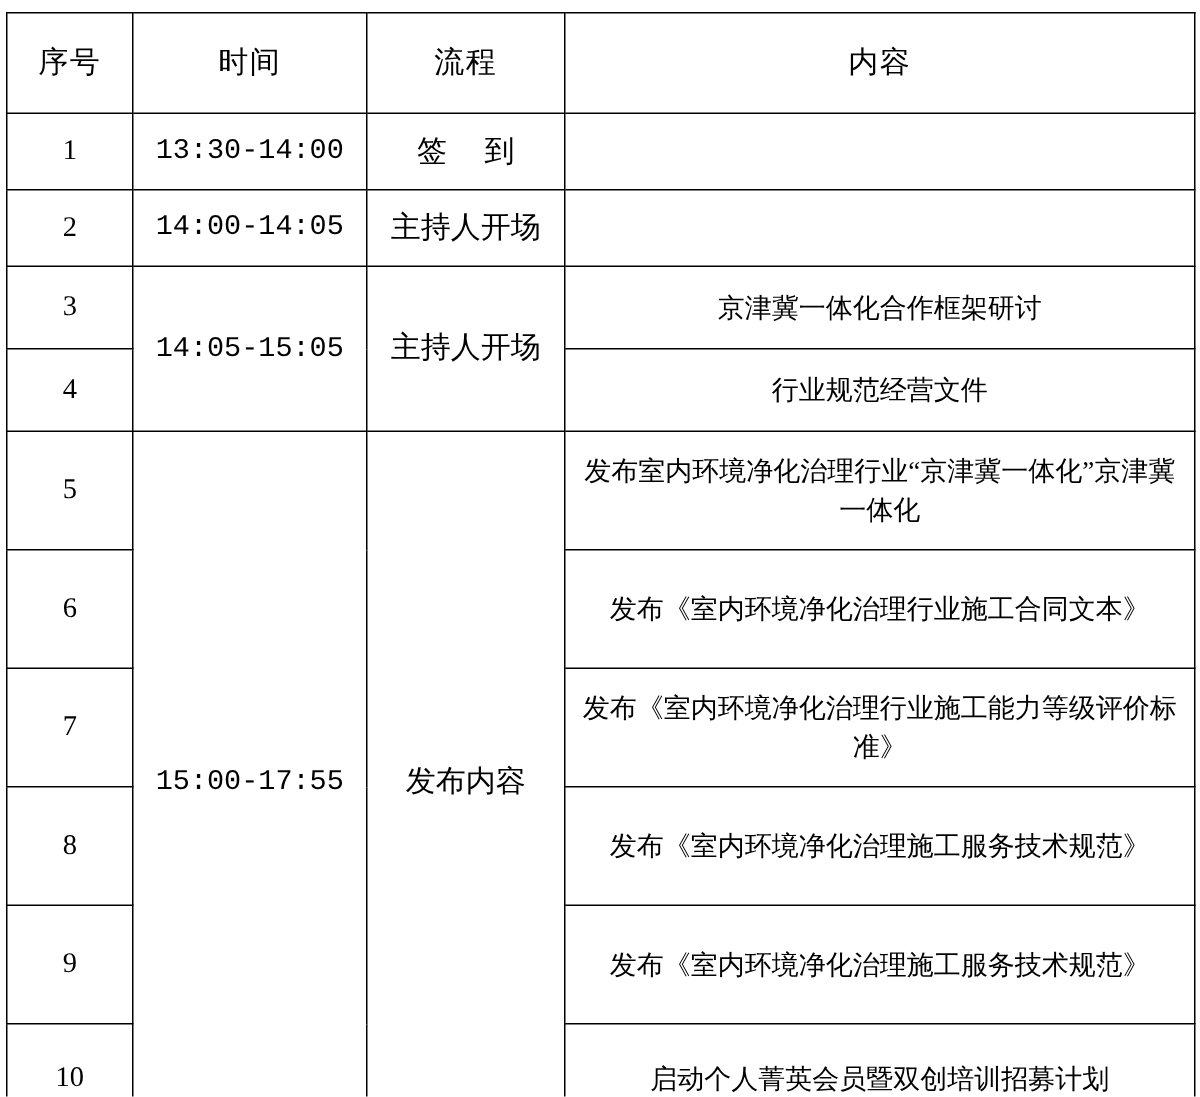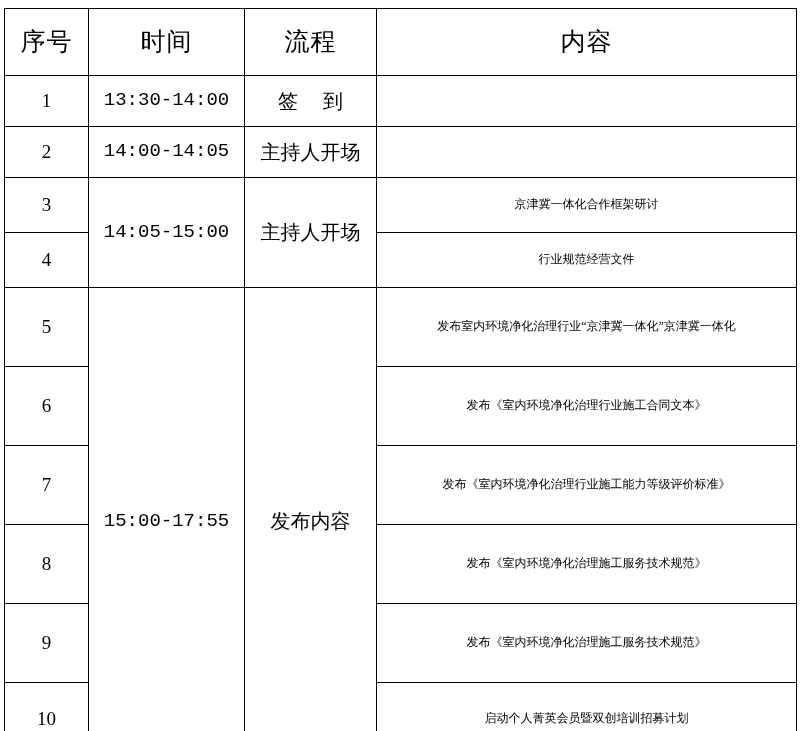--- a/index.html
+++ b/index.html
@@ -34,42 +34,42 @@
     font-weight: normal;
   }
   
   col.c-no      { width: 84px; }
   col.c-time    { width: 156px; }
   col.c-flow    { width: 132px; }
   col.c-content { width: 420px; }
 
   thead td {
     height: 58px;
-    font-size: 25px;
+    font-size: 20px;
     font-weight: bold;
     letter-spacing: 1px;
   }
   .cell-no {
     font-size: 19px;
     font-family: "Liberation Serif", "DejaVu Serif", serif;
   }
   .cell-time {
     font-size: 19px;
     font-family: Liberation Mono, monospace;
     letter-spacing: 0px;
   }
   .cell-flow {
     font-size: 20px;
   }
   .cell-flow.spaced {
     letter-spacing: 10px;
     text-indent: 10px;
   }
   .cell-content {
-    font-size: 12px;
+    font-size: 18px;
     line-height: 1.5;
   }
   .r-h1 td { height: 42px; }
   .r-h2 td { height: 42px; }
   .r-h3 td { height: 46px; }
   .r-h4 td { height: 46px; }
   .r-tall td { height: 70px; }
   .r-tall2 td { height: 64px; }
   .empty-cell { }
 </style>
@@ -103,21 +103,21 @@
 
       <tr class="r-h2">
         <td class="cell-no">2</td>
         <td class="cell-time">14:00-14:05</td>
         <td class="cell-flow">主持人开场</td>
         <td class="cell-content empty-cell"></td>
       </tr>
 
       <tr class="r-h3">
         <td class="cell-no">3</td>
-        <td class="cell-time" rowspan="2">14:05-15:00</td>
+        <td class="cell-time" rowspan="2">14:05-15:05</td>
         <td class="cell-flow" rowspan="2">主持人开场</td>
         <td class="cell-content">京津冀一体化合作框架研讨</td>
       </tr>
 
       <tr class="r-h4">
         <td class="cell-no">4</td>
         <td class="cell-content">行业规范经营文件</td>
       </tr>
 
       <tr class="r-tall">

